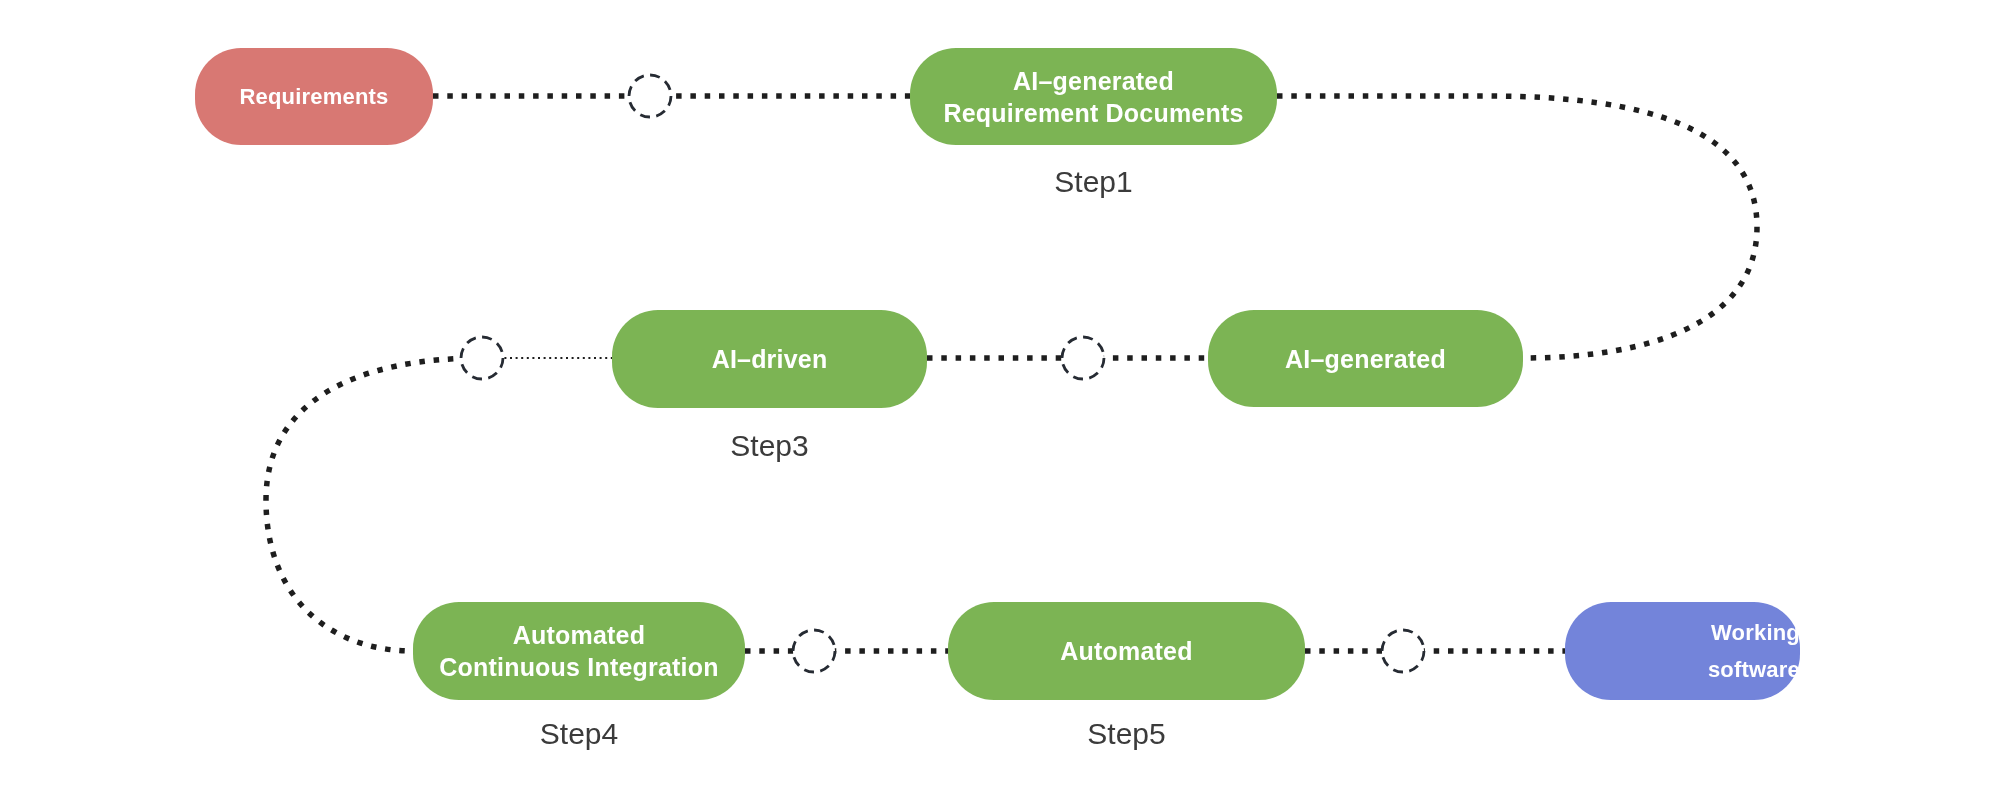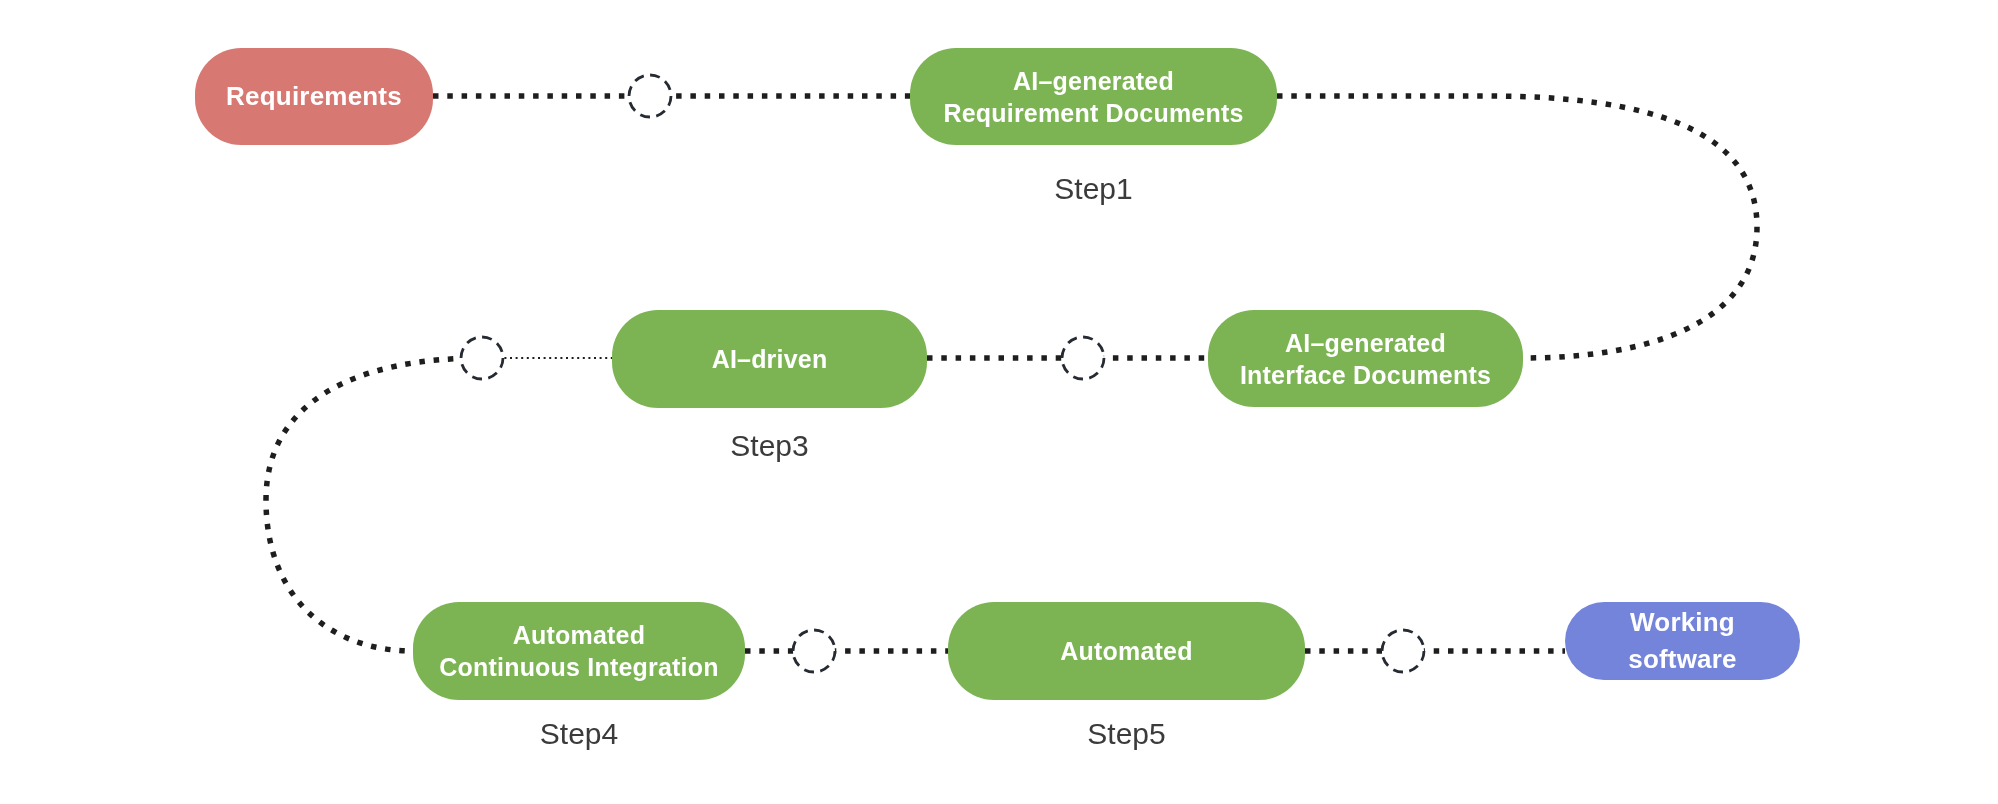--- a/index.html
+++ b/index.html
@@ -19,21 +19,21 @@
   .node{
     position:absolute;border-radius:46px;display:flex;flex-direction:column;
     align-items:center;justify-content:center;text-align:center;
     color:var(--node_text);font-weight:600;letter-spacing:0.2px;
   }
   .bg-green{background:var(--green);justify-content:center;}
   .bg-red{background:var(--red);}
   .bg-blue{background:var(--blue);}
   .node .line{display:block;}
   .txt-md .line{font-size:25px;line-height:32px;}
-  .txt-lg .line{font-size:26px;line-height:37px;}
+  .txt-lg .line{font-size:22px;line-height:37px;}
   .step-label{
     position:absolute;text-align:center;font-size:30px;line-height:36px;
     color:var(--step_text);font-weight:400;
   }
 </style>
 </head>
 <body>
 
 <div class="canvas">
 
@@ -60,41 +60,40 @@
   </svg>
 
   <div class="node bg-red txt-lg" style="left:195px;top:48px;width:238px;height:97px;">
     <span class="line">Requirements</span>
   </div>
 
   <div class="node bg-green txt-md" style="left:910px;top:48px;width:367px;height:97px;">
     <span class="line">AI–generated</span>
     <span class="line">Requirement Documents</span>
   </div>
-  <div class="step-label" style="left:910px;top:164px;width:367px;margin-top:7px;">Step1</div>
+  <div class="step-label" style="left:910px;top:164px;width:367px;">Step1</div>
 
   <div class="node bg-green txt-md" style="left:612px;top:310px;width:315px;height:98px;">
     <span class="line">AI–driven</span>
   </div>
   <div class="step-label" style="left:612px;top:428px;width:315px;">Step3</div>
 
   <div class="node bg-green txt-md" style="left:1208px;top:310px;width:315px;height:97px;">
     <span class="line">AI–generated</span>
-    <span class="line">Interface Documents</span>
   </div>
 
   <div class="node bg-green txt-md" style="left:413px;top:602px;width:332px;height:98px;">
     <span class="line">Automated</span>
     <span class="line">Continuous Integration</span>
   </div>
   <div class="step-label" style="left:413px;top:716px;width:332px;">Step4</div>
 
   <div class="node bg-green txt-md" style="left:948px;top:602px;width:357px;height:98px;">
     <span class="line">Automated</span>
   </div>
   <div class="step-label" style="left:948px;top:716px;width:357px;">Step5</div>
 
-  <div class="node bg-blue txt-lg" style="left:1565px;top:602px;width:235px;height:78px;">
+  <div class="node bg-blue txt-lg" style="left:1565px;top:602px;width:235px;height:98px;align-items:flex-end;">
     <span class="line">Working</span>
     <span class="line">software</span>
   </div>
 
 </div>
 
 </body></html>

